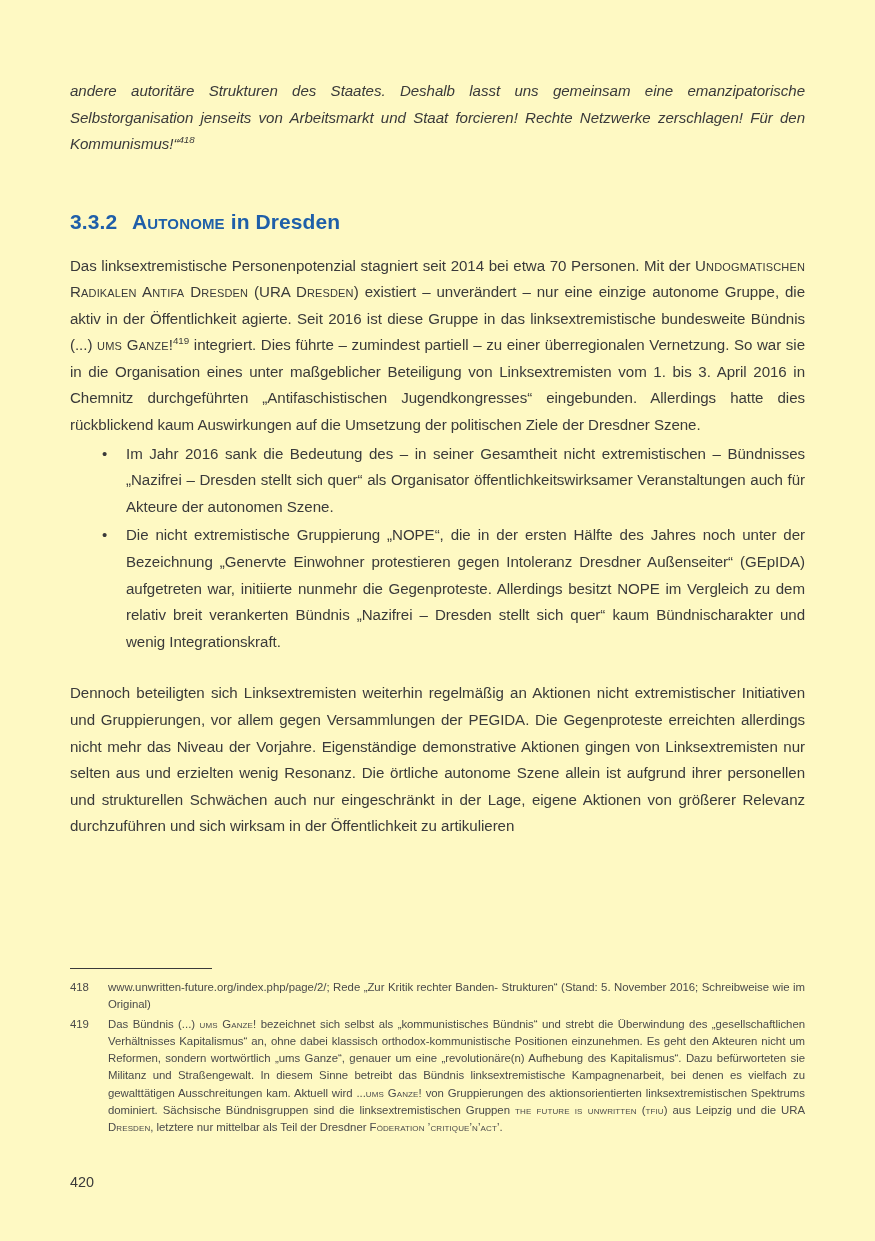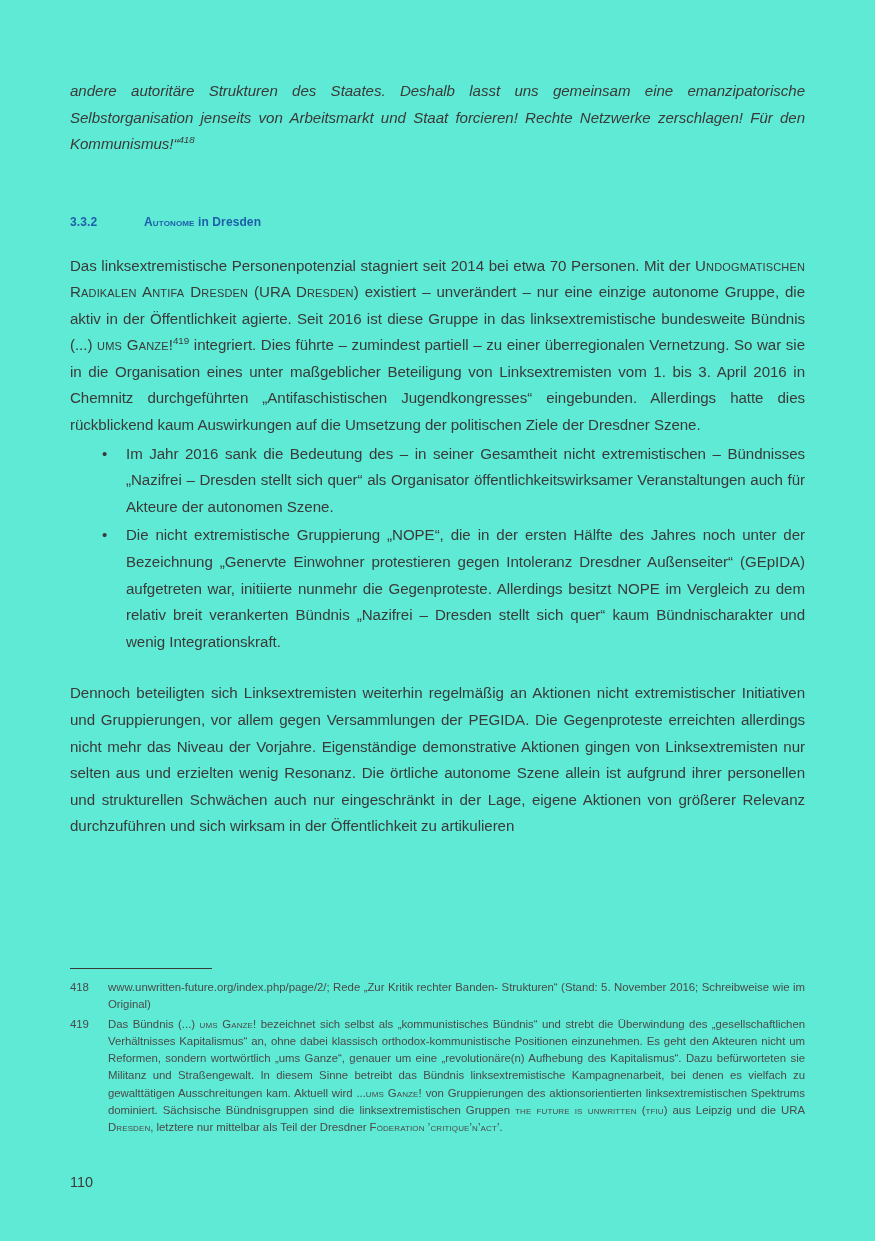--- a/index.html
+++ b/index.html
@@ -10,21 +10,21 @@
   }
   body {
     font-family: "Liberation Sans", "DejaVu Sans", sans-serif;
     color: #3a3a3a;
   }
   .page {
     position: relative;
     width: 875px;
     height: 1241px;
     margin: 0 auto;
-    background: #5eead4;
+    background: #fef9c3;
     overflow: hidden;
     box-sizing: border-box;
   }
   .content {
     position: absolute;
     left: 70px;
     top: 0;
     width: 735px;
   }
 
@@ -39,25 +39,24 @@
     color: #3a3a3a;
     letter-spacing: -0.05px;
   }
   .quote-block p { margin: 0; }
 
   
   .section-heading {
     margin-top: 53px;
     color: #1f5fa9;
     font-weight: bold;
-    font-size: 12px;
+    font-size: 21px;
     line-height: 22px;
     display: flex;
     align-items: baseline;
-    gap: 12px;
   }
   .section-number {
     display: inline-block;
     width: 62px;
     flex: 0 0 62px;
     letter-spacing: 0.1px;
   }
   .section-title { letter-spacing: 0.1px; text-align: center; }
   .smallcaps {
     font-variant: small-caps;
@@ -195,15 +194,15 @@
       <span class="fn-num">418</span>
       <span>www.unwritten-future.org/index.php/page/2/; Rede „Zur Kritik rechter Banden- Strukturen“ (Stand: 5. November 2016; Schreibweise wie im Original)</span>
     </div>
 
     <div class="footnote">
       <span class="fn-num">419</span>
       <span><span>Das Bündnis (...) </span><span class="fn-sc">ums Ganze!</span><span> bezeichnet sich selbst als „kommunistisches Bündnis“ und strebt die Überwindung des „gesellschaftlichen Verhältnisses Kapitalismus“ an, ohne dabei klassisch orthodox-kommunistische Positionen einzunehmen. Es geht den Akteuren nicht um Reformen, sondern wortwörtlich „ums Ganze“, genauer um eine „revolutionäre(n) Aufhebung des Kapitalismus“. Dazu befürworteten sie Militanz und Straßengewalt. In diesem Sinne betreibt das Bündnis linksextremistische Kampagnenarbeit, bei denen es vielfach zu gewalttätigen Ausschreitungen kam. Aktuell wird ...</span><span class="fn-sc">ums Ganze!</span><span> von Gruppierungen des aktionsorientierten linksextremistischen Spektrums dominiert. Sächsische Bündnisgruppen sind die linksextremistischen Gruppen </span><span class="fn-sc">the future is unwritten</span><span> (</span><span class="fn-sc">tfiu</span><span>) aus Leipzig und die URA </span><span class="fn-sc">Dresden</span><span>, letztere nur mittelbar als Teil der Dresdner </span><span class="fn-sc">Föderation ʼcritiqueʼnʼactʼ</span><span>.</span></span>
     </div>
   </div>
 
-  <div class="page-number">110</div>
+  <div class="page-number">420</div>
 
 </div>
 
 </body></html>

